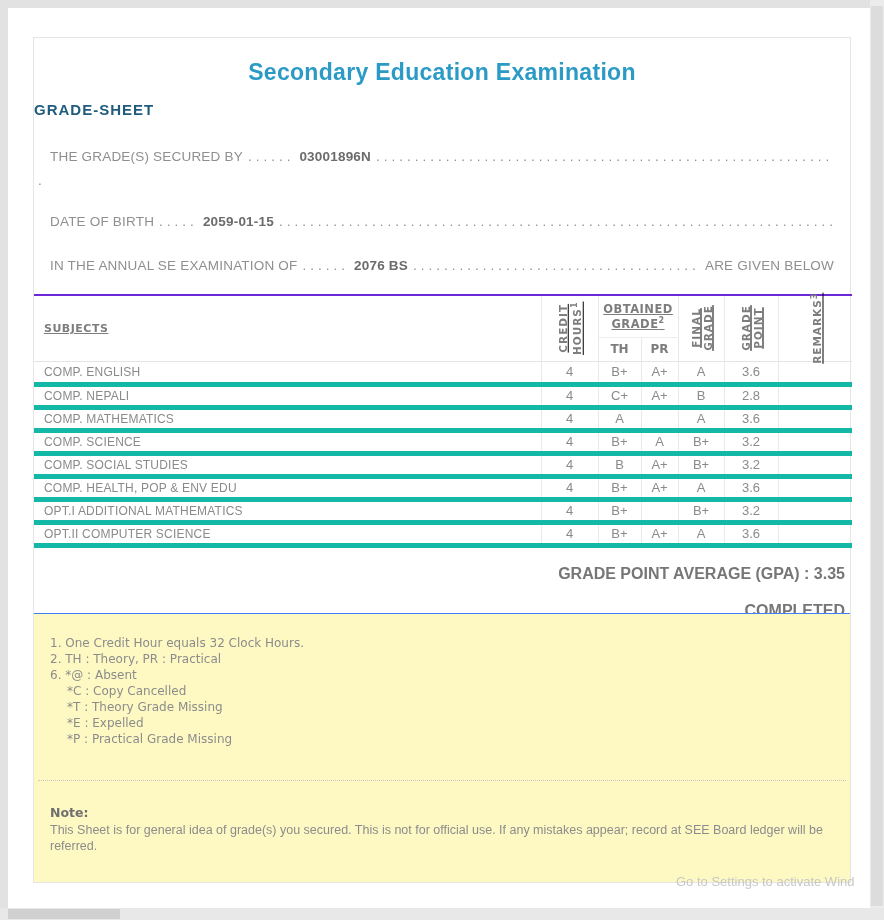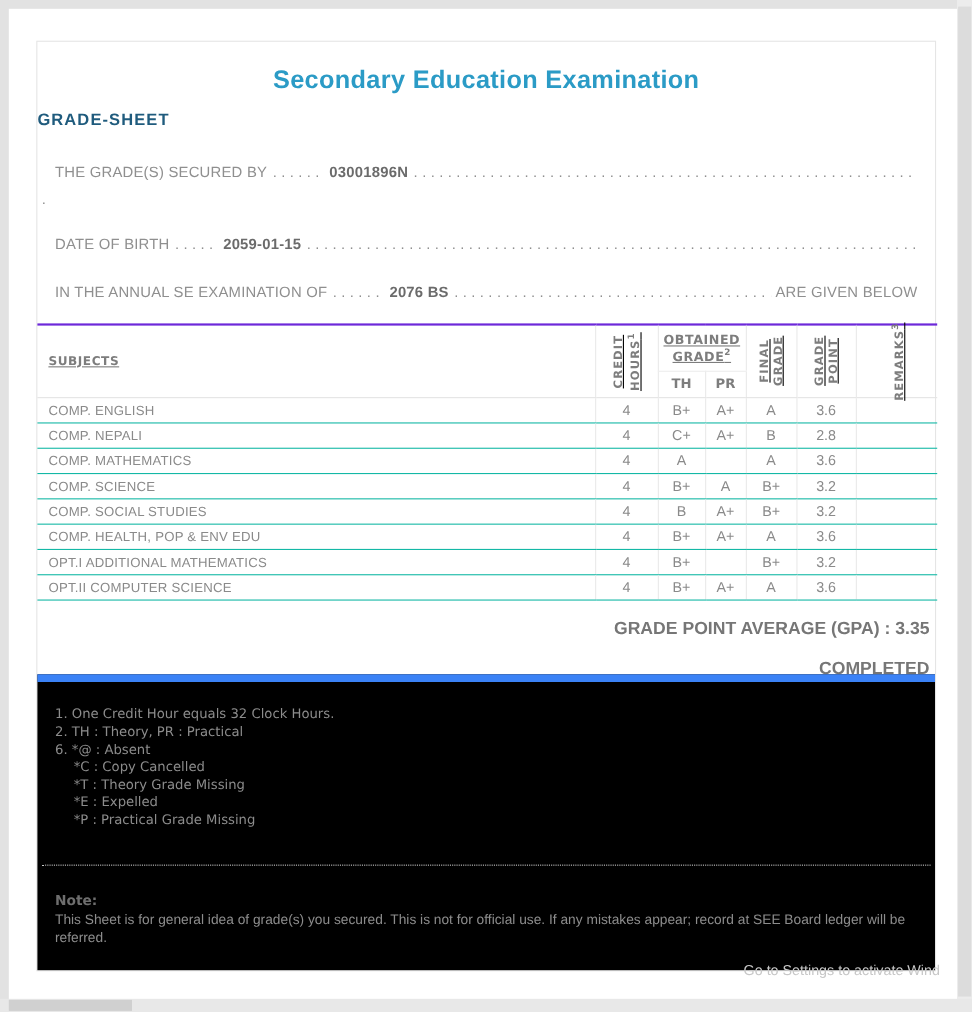--- a/index.html
+++ b/index.html
@@ -72,33 +72,33 @@
     height:42px; text-align:center; border-bottom:1px solid #ededed;
     font-family:"DejaVu Sans", sans-serif; font-size:11.5px; font-weight:bold;
     color:#7d7d7d; letter-spacing:0.5px;
   }
   th.thpr {
     height:23px; text-align:center;
     font-family:"DejaVu Sans", sans-serif; font-size:12px; font-weight:bold; color:#7d7d7d;
   }
   sup { font-size:8px; vertical-align:super; }
   tbody tr { height:23px; }
-  tbody td { border-bottom:1px solid #14b8a6; color:#8a8a8a; }
+  tbody td { border-bottom:5px solid #14b8a6; color:#8a8a8a; }
   td.subject { text-align:left; padding-left:10px; font-size:12px; letter-spacing:0.2px; }
   td.cval { text-align:center; font-size:13px; }
 
   
   .summary { text-align:right; padding-right:5px; font-weight:bold; color:#767676; font-size:16px; }
   .summary .gpa    { margin-top:17px; }
   .summary .status { margin-top:19px; }
 
   
   .footer {
     position:absolute; left:0; right:0; bottom:0; top:575px;
-    background:#000000; border-top:7px solid #3b82f6;
+    background:#fef9c3; border-top:1px solid #3b82f6;
     padding:21px 16px 0 16px;
   }
   .fnote {
     font-family:"DejaVu Sans", sans-serif; font-size:12px; color:#8c8c8c; line-height:16px;
   }
   .fnote.indent { margin-left:17px; }
   .divider { border-top:1px dotted #c9c9c9; margin:33px -12px 0 -12px; }
   .note-title { margin-top:24px; font-family:"DejaVu Sans", sans-serif; font-size:12.5px; font-weight:bold; color:#6e6e6e; }
   .note-body  { margin-top:3px; font-size:12.5px; color:#8c8c8c; line-height:15.5px; max-width:778px; }
 

